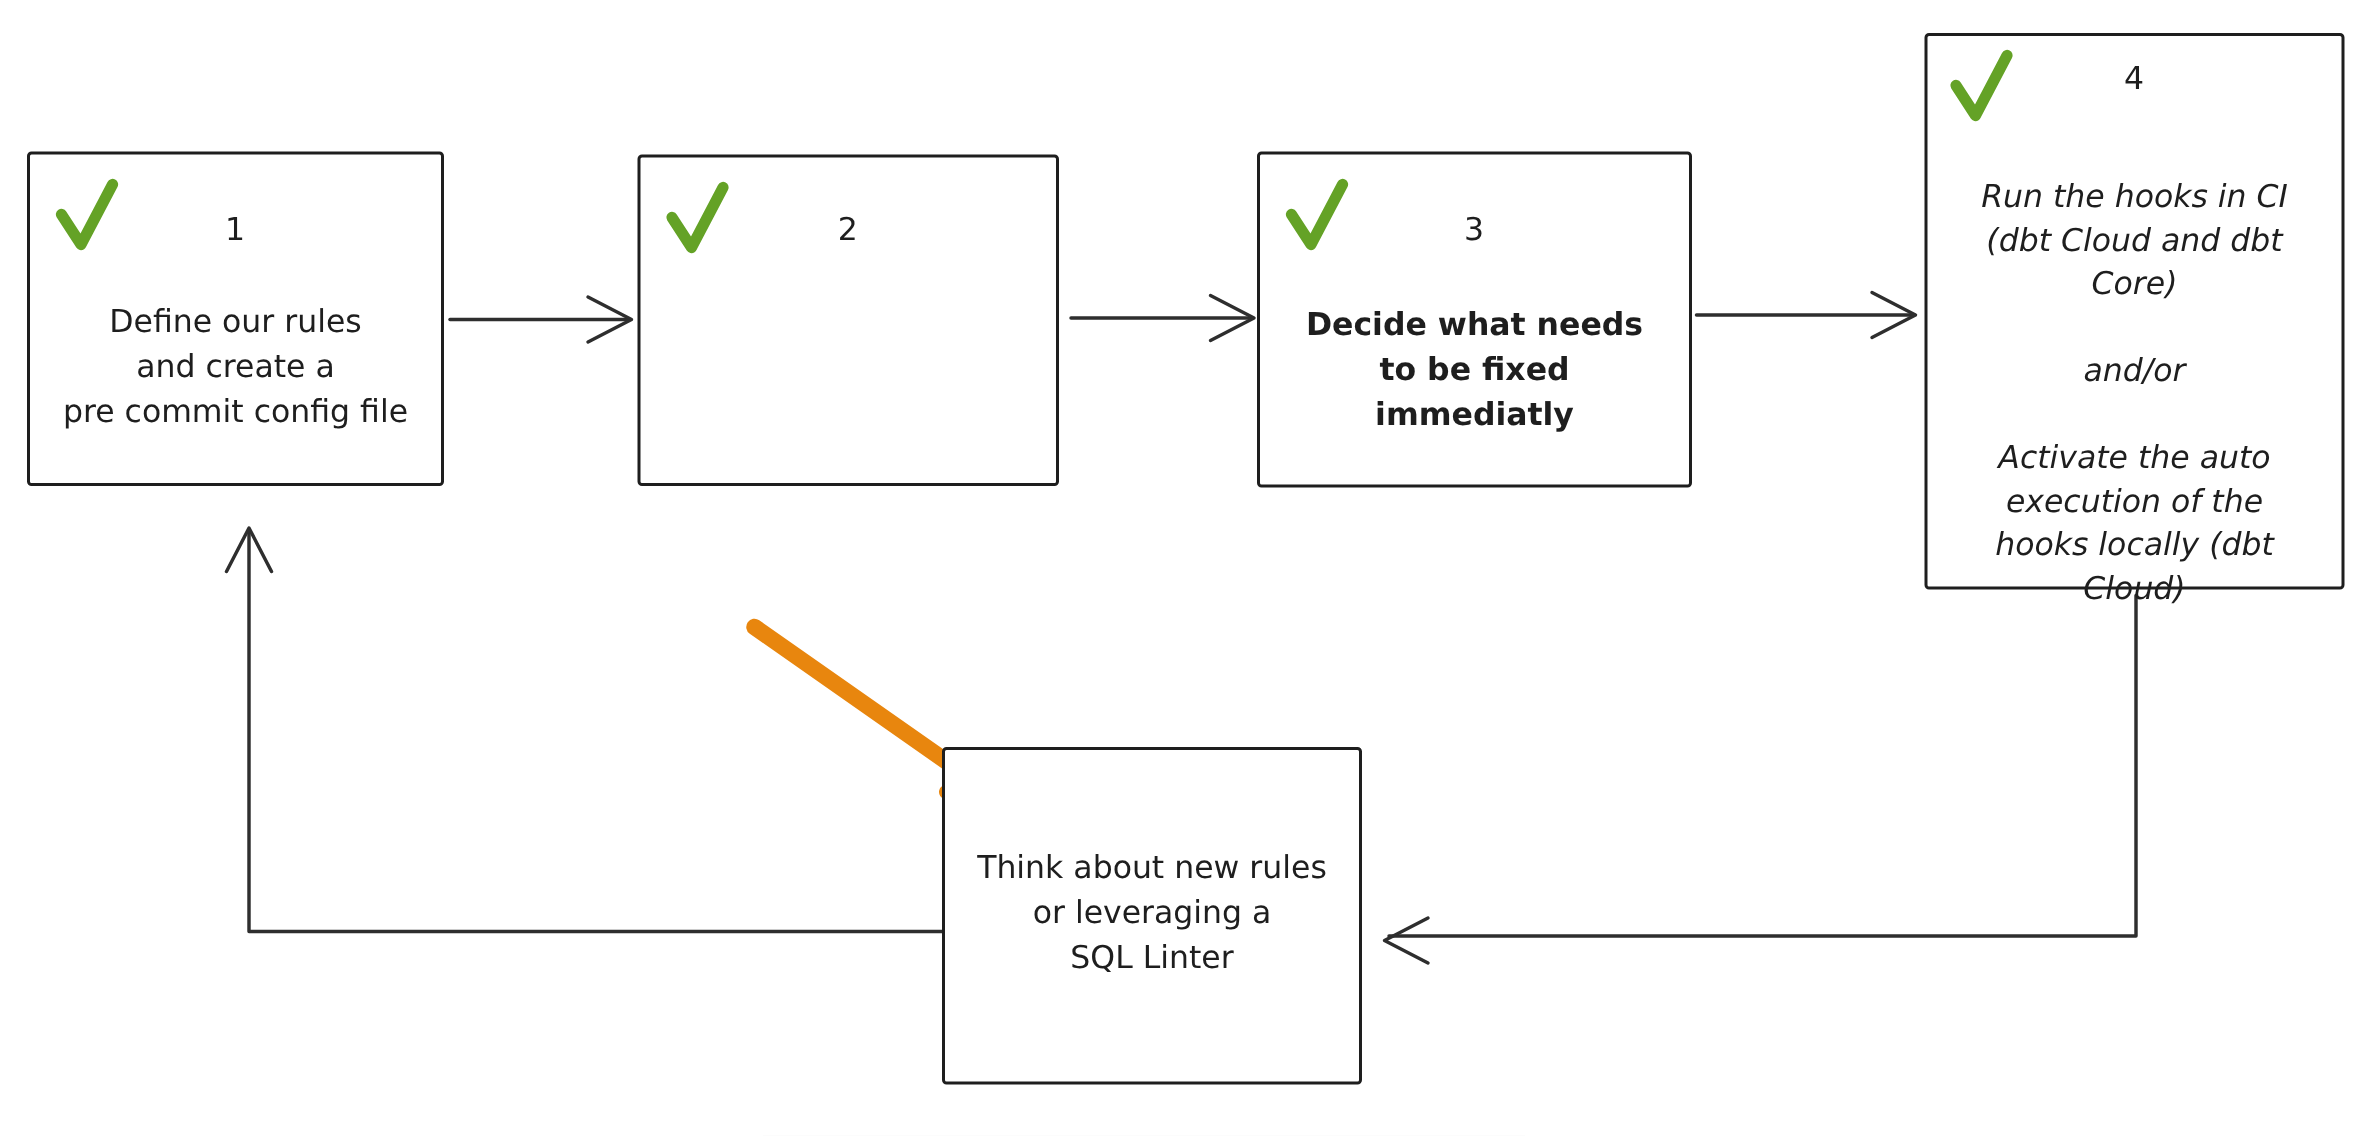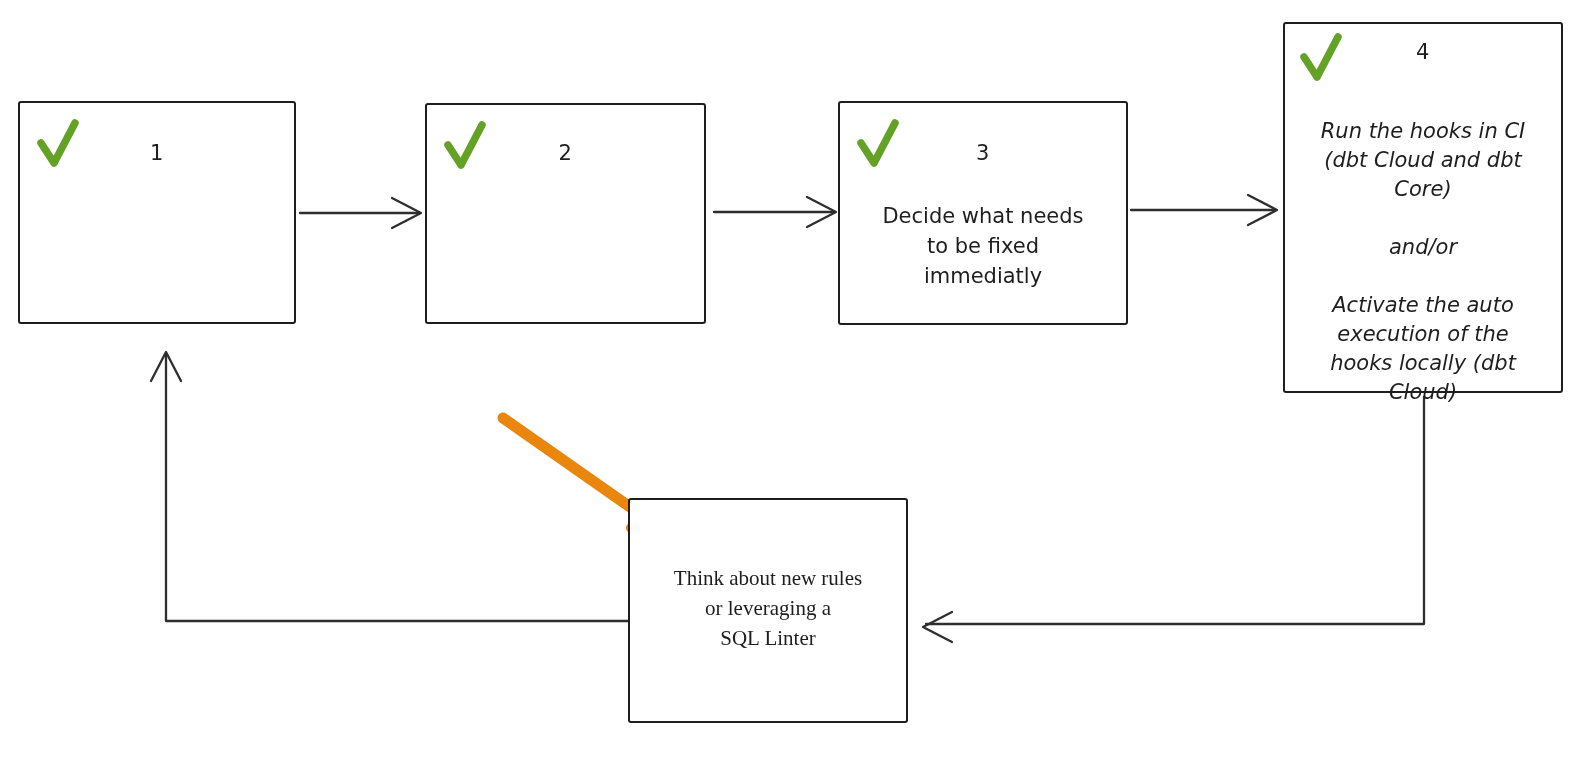--- a/index.html
+++ b/index.html
@@ -66,26 +66,26 @@
   .body-text p + p{}
   
   #box1{left:18px;top:101px;width:278px;height:223px;}
   #box1 .num{top:38px;}
   #box1 .body-text{top:96px;line-height:30px;}
   #box2{left:425px;top:103px;width:281px;height:221px;}
   #box2 .num{top:36px;}
   #box2 .body-text{top:94px;}
   #box3{left:838px;top:101px;width:290px;height:224px;}
   #box3 .num{top:38px;}
-  #box3 .body-text{top:98px;}
+  #box3 .body-text{top:98px;font-weight:bold;}
   #box4{left:1283px;top:22px;width:280px;height:371px;}
   #box4 .num{top:16px;}
   #box4 .body-text{top:64px;line-height:29px;}
   #box5{left:628px;top:498px;width:280px;height:225px;}
-  #box5 .body-text{top:63px;font-family:Liberation Serif, serif;}
+  #box5 .body-text{top:63px;}
   .check-pos-a{left:14px;top:13px;}
   .check-pos-b{left:12px;top:6px;}
 </style>
 </head>
 <body>
 
 <div class="canvas">
 
   <svg class="arrow-layer" viewBox="0 0 1584 757" xmlns="http://www.w3.org/2000/svg">
 
@@ -118,20 +118,23 @@
       <path class="hl" stroke-width="11" d="M503 418 L660 528"></path>
       <path class="hl" stroke-width="10" d="M648 504 L672 537 L631 528"></path>
     </g>
   </svg>
 
   <div id="box1" class="step-box">
     <svg class="check check-pos-a" viewBox="0 0 46 54">
       <path d="M7 27 L20 47 L41 7"></path>
     </svg>
     <div class="num">1</div>
+    <div class="body-text">Define our rules
+and create a
+pre commit config file</div>
   </div>
 
   <div id="box2" class="step-box">
     <svg class="check check-pos-a" viewBox="0 0 46 54">
       <path d="M7 27 L20 47 L41 7"></path>
     </svg>
     <div class="num">2</div>
   </div>
 
   <div id="box3" class="step-box">

